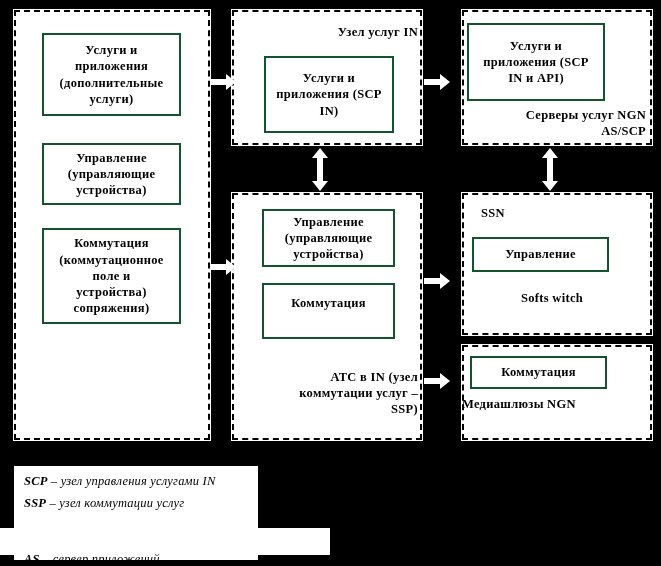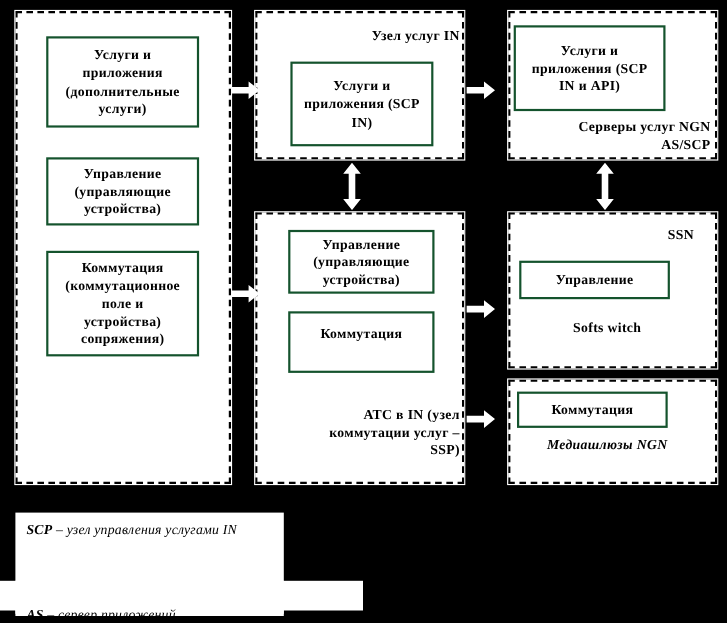--- a/index.html
+++ b/index.html
@@ -162,40 +162,40 @@
   </div>
 
   <div class="cap" style="left:466px; top:107px; width:180px;">
     <span>Серверы услуг NGN</span><br>
     <span>AS/SCP</span>
   </div>
 
   <div class="panel" style="left:462px; top:193px; width:190px; height:142px;">
   </div>
 
-  <div class="cap" style="left:451px; top:205px; width:180px; text-align:right;">
+  <div class="cap" style="left:481px; top:205px; width:180px; text-align:left;">
     <span>SSN</span>
   </div>
 
   <div class="box" style="left:472px; top:237px; width:137px; height:35px;">
     <span>Управление</span>
   </div>
 
   <div class="cap" style="left:462px; top:290px; width:180px; text-align:center;">
     <span>Softs witch</span>
   </div>
 
   <div class="panel" style="left:462px; top:345px; width:190px; height:95px;">
   </div>
 
   <div class="box" style="left:470px; top:356px; width:137px; height:33px;">
     <span>Коммутация</span>
   </div>
 
-  <div class="cap" style="left:462px; top:396px; width:180px; text-align:center;font-style:italic;">
+  <div class="cap" style="left:462px; top:396px; width:180px; text-align:left;">
     <span>Медиашлюзы NGN</span>
   </div>
 
   <div class="arrow" style="left:210px; top:73px;">
     <svg width="26" height="18" viewBox="0 0 26 18">
       <polygon points="0,6 16,6 16,1 26,9 16,17 16,12 0,12" fill="#ffffff"></polygon>
     </svg>
   </div>
 
   <div class="arrow" style="left:424px; top:73px;">
@@ -237,20 +237,25 @@
   <div class="legend-plate" style="left:14px; top:466px; width:244px; height:92px;"></div>
   <div class="legend-plate" style="left:0px; top:528px; width:330px; height:27px;"></div>
   <div class="legend-plate" style="left:14px; top:528px; width:244px; height:32px;"></div>
 
   <div class="legend-line" style="left:24px; top:474px;">
     <b>SCP</b>
     <span>–</span>
     <span>узел управления услугами IN</span>
   </div>
 
+  <div class="legend-line" style="left:24px; top:496px;">
+    <b>SSP</b>
+    <span>–</span>
+    <span>узел коммутации услуг</span>
+  </div>
 
 
   <div class="legend-line" style="left:24px; top:528px;margin-top:24px;">
     <b>AS</b>
     <span>–</span>
     <span>сервер приложений</span>
   </div>
 
 </div>
 

